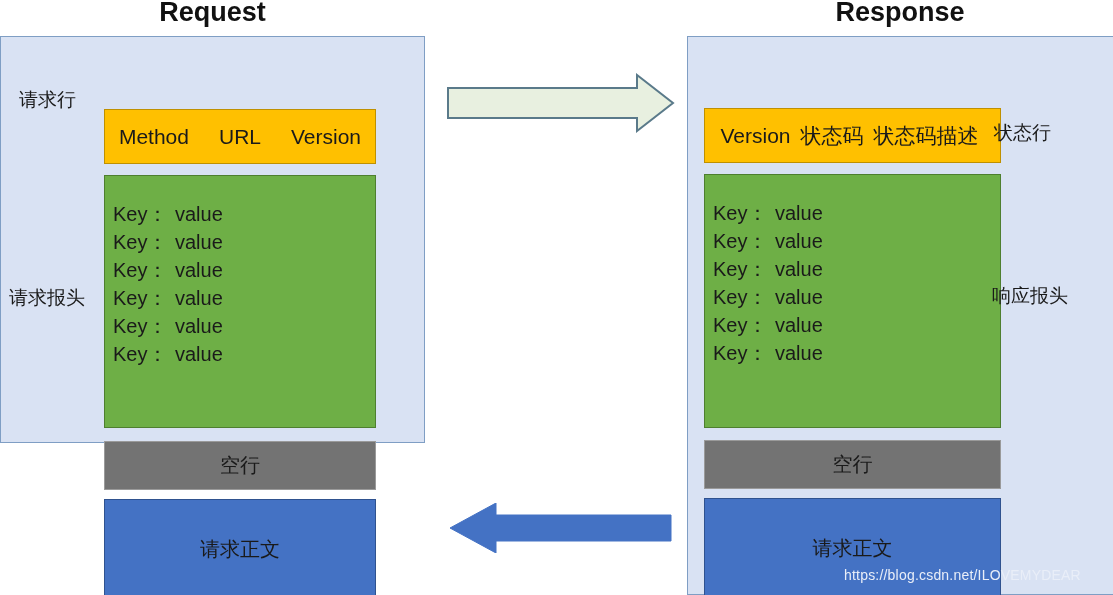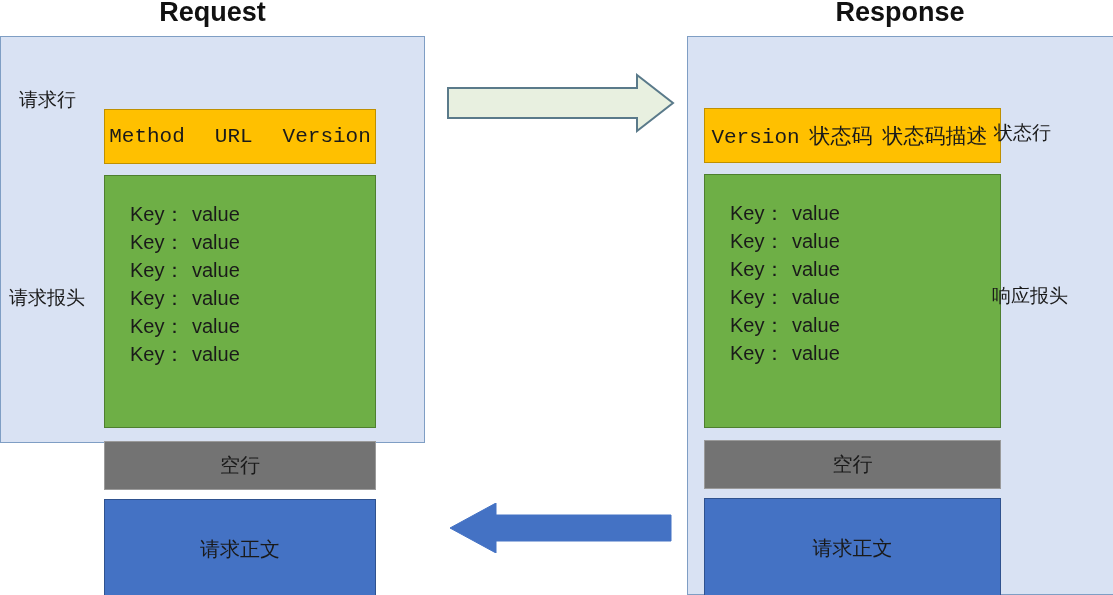--- a/index.html
+++ b/index.html
@@ -65,28 +65,27 @@
   }
   .box-body {
     background: #4472c4;
     border-color: #2f528f;
   }
 
   .startline-text {
     font-size: 21px;
     color: #1a1a1a;
     white-space: nowrap;
-    font-family: Liberation Mono, monospace;
   }
   .startline-text .seg { display: inline-block; }
   #startline-request-text .seg + .seg { margin-left: 30px; }
   #startline-response-text .seg + .seg { margin-left: 10px; }
 
   .headers-list {
-    padding: 24px 0 0 25px;
+    padding: 24px 0 0 8px;
   }
   .header-row {
     font-size: 20px;
     color: #1a1a1a;
     line-height: 28px;
     white-space: nowrap;
   }
   .header-row .hk { display: inline-block; width: 62px; }
   .header-row .hv { display: inline-block; }
 
@@ -206,20 +205,21 @@
     <div class="side-label" style="left:304px; top:246px;">响应报头</div>
 
     <div class="box box-blankline" style="left:16px; top:403px; width:297px; height:49px;">
       <span class="box-label-text">空行</span>
     </div>
 
     <div class="box box-body" style="left:16px; top:461px; width:297px; height:101px;">
       <span class="box-label-text">请求正文</span>
     </div>
 
+    <div id="watermark" style="left:156px; top:530px;">https://blog.csdn.net/ILOVEMYDEAR</div>
   </div>
 
   <div class="arrow" style="left:447px; top:73px; width:228px; height:60px;">
     <svg width="228" height="60" viewBox="0 0 228 60">
       <polygon points="1,15 190,15 190,2 226,30 190,58 190,45 1,45" fill="#e8f0e0" stroke="#5a7a8a" stroke-width="2" stroke-linejoin="miter"></polygon>
     </svg>
   </div>
 
   <div class="arrow" style="left:450px; top:503px; width:222px; height:50px;">
     <svg width="222" height="50" viewBox="0 0 222 50">

